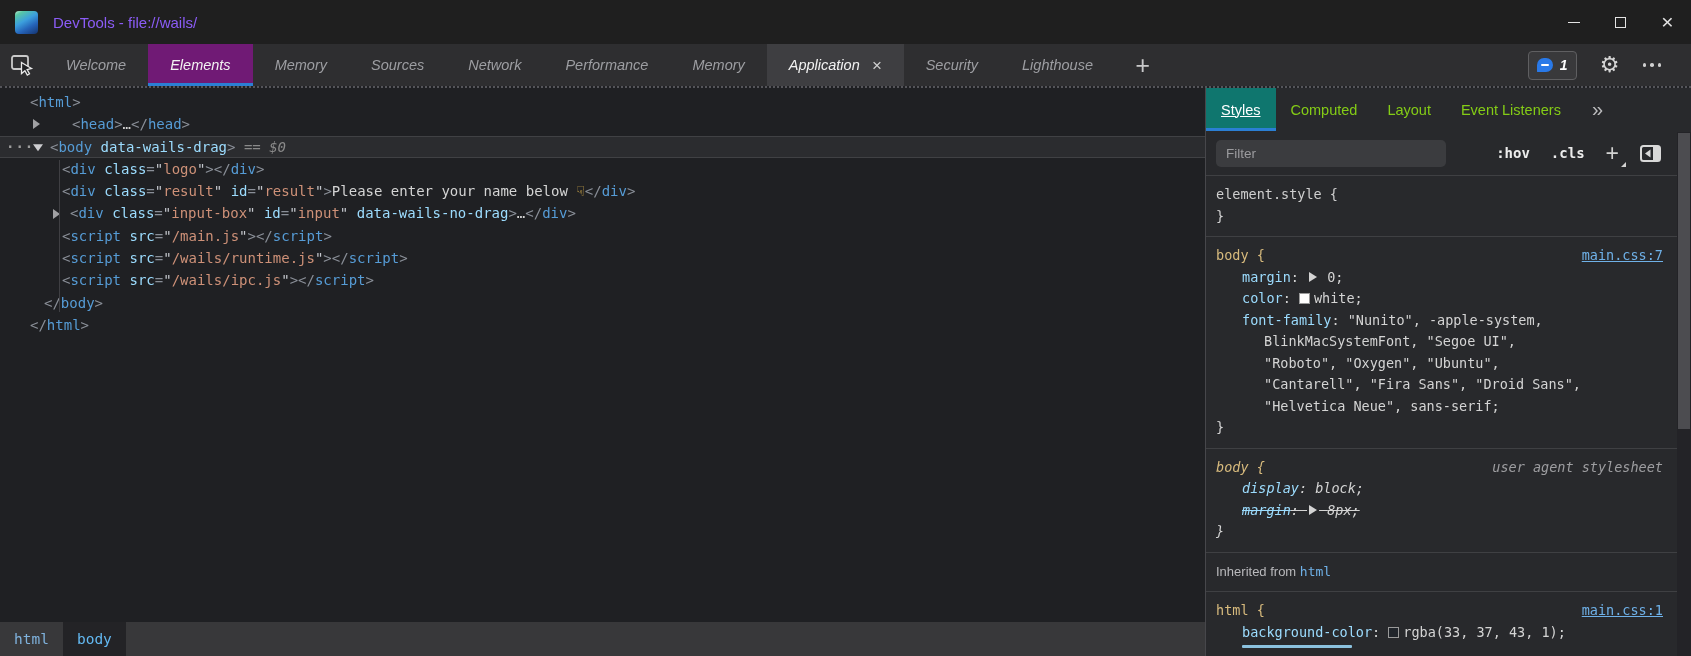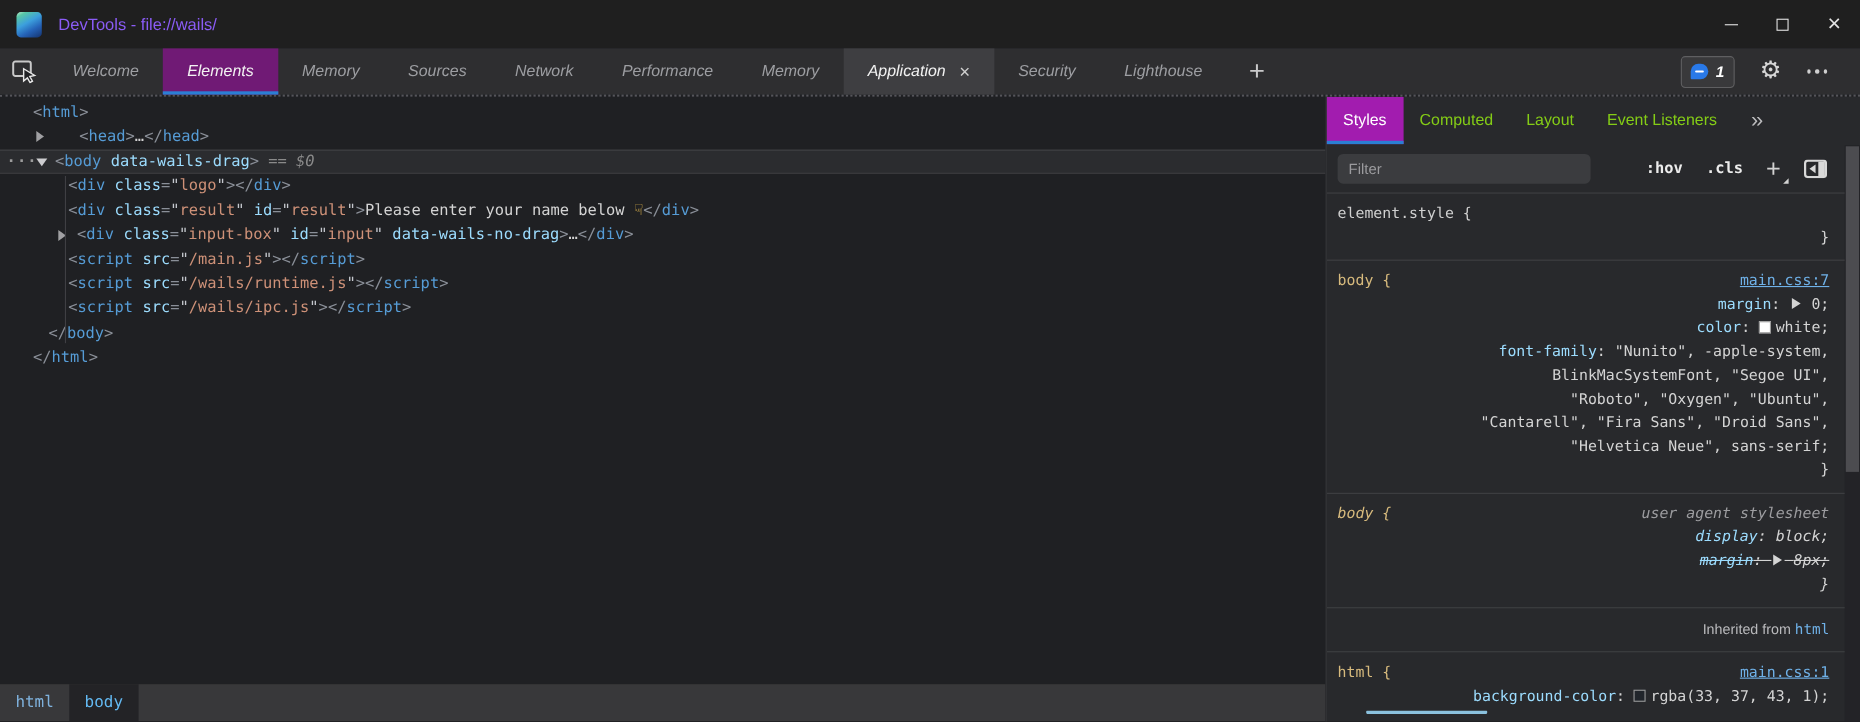--- a/index.html
+++ b/index.html
@@ -64,36 +64,36 @@
 
   
   .crumbbar{position:absolute;left:0;right:0;bottom:0;height:34px;background:#38383a;
             display:flex;align-items:stretch;font-family:"DejaVu Sans Mono",monospace;font-size:14.5px;}
   .crumb{display:flex;align-items:center;padding:0 14px;color:#7fb2dd;}
   .crumb.active{background:#232326;color:#63b9f2;}
 
   
   .subtabs{height:43px;display:flex;align-items:stretch;font-size:14.5px;flex:none;}
   .stab{display:flex;align-items:center;padding:0 15px;color:#84cc16;}
-  .stab.sel{background:#a21caf;color:#fff;border-bottom:3px solid var(--accent);padding-top:3px;}
+  .stab.sel{background:#0f766e;color:#fff;border-bottom:3px solid var(--accent);padding-top:3px;text-decoration:underline;}
   .chev{display:flex;align-items:center;margin-left:16px;color:#bdbdbf;font-size:20px;}
   .filterrow{height:45px;flex:none;display:flex;align-items:center;padding:0 10px;border-bottom:1px solid #3f4043;}
   .filterinput{width:230px;height:27px;background:#3b3c3f;border:none;border-radius:5px;
                color:#ddd;padding:0 10px;font-family:"Liberation Sans",sans-serif;font-size:13.5px;outline:none;}
   .filterinput::placeholder{color:#9b9b9e;}
   .toolgroup{margin-left:auto;display:flex;align-items:center;gap:21px;margin-right:20px;}
   .togglebtn{font-family:"DejaVu Sans Mono",monospace;font-weight:bold;font-size:14px;color:#ececec;}
   .newrule{font-size:23px;font-weight:300;color:#d2d2d2;position:relative;line-height:1;}
   .newrule::after{content:"";position:absolute;right:-7px;bottom:-2px;border-left:5px solid transparent;
                   border-bottom:5px solid #d2d2d2;}
   .sidebartoggle{display:flex;align-items:center;}
 
   
   .sections{flex:1;overflow:hidden;font-family:"DejaVu Sans Mono",monospace;font-size:13.5px;color:#d4d4d4;}
-  .sec{padding:8px 28px 9px 10px;border-bottom:1px solid #3f4043;line-height:21.5px;text-align:right;}
+  .sec{padding:8px 28px 9px 10px;border-bottom:1px solid #3f4043;line-height:21.5px;}
   .sec.ita{font-style:italic;}
   .sline{display:flex;align-items:baseline;}
   .seltext{color:var(--sel);} .seltext.plain{color:#cfcfcf;}
   .csslink{margin-left:auto;color:var(--link);text-decoration:underline;cursor:pointer;}
   .uanote{margin-left:auto;color:#9d9da0;font-style:italic;}
   .decl{padding-left:26px;}
   .prop{color:var(--attr);}
   .decl.strike .prop,.decl.strike .val,.decl.strike .dc{text-decoration:line-through;}
   .tri-val{display:inline-block;width:0;height:0;border-left:8px solid #d4d4d4;border-top:5px solid transparent;
            border-bottom:5px solid transparent;margin:0 2px;}

